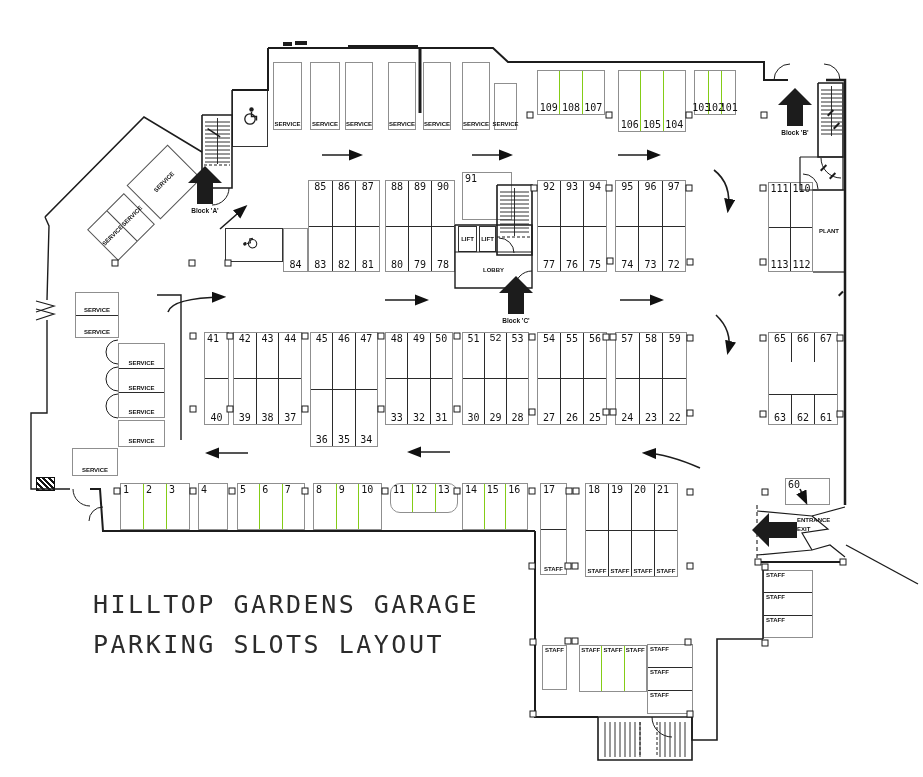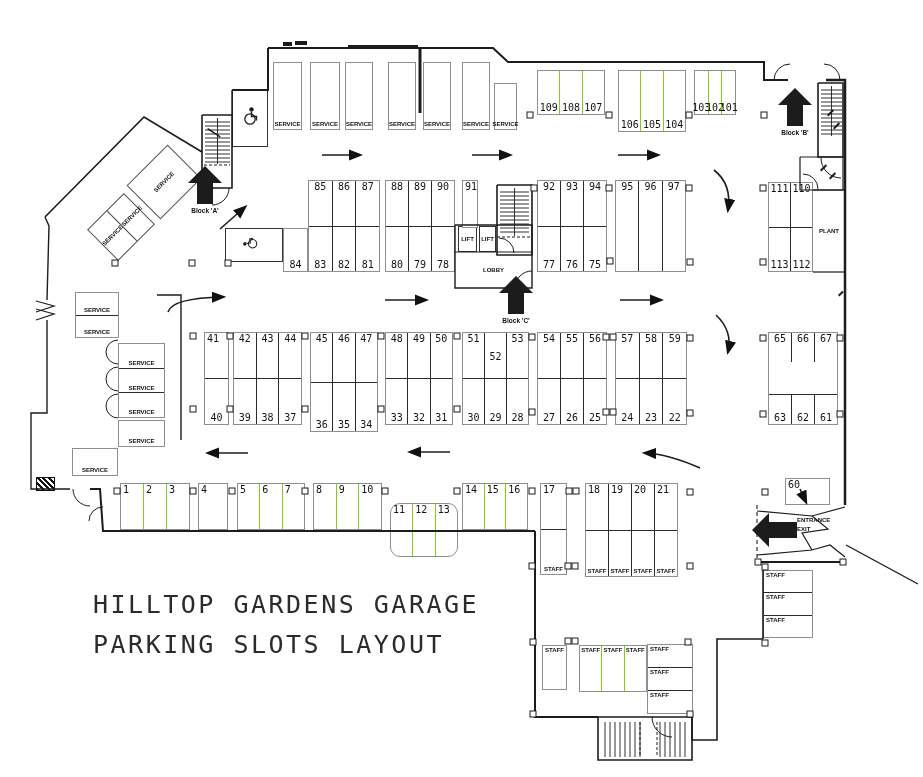--- a/index.html
+++ b/index.html
@@ -353,20 +353,31 @@
         <div class="cell">
           <span class="num" style="top: 1px; left: 50%; transform: translateX(-50%);">95</span>
         </div>
         <div class="cell">
           <span class="num" style="top: 1px; left: 50%; transform: translateX(-50%);">96</span>
         </div>
         <div class="cell">
           <span class="num" style="top: 1px; left: 50%; transform: translateX(-50%);">97</span>
         </div>
       </div>
+      <div class="half bot">
+        <div class="cell">
+          <span class="num" style="bottom: 1px; left: 50%; transform: translateX(-50%);">74</span>
+        </div>
+        <div class="cell">
+          <span class="num" style="bottom: 1px; left: 50%; transform: translateX(-50%);">73</span>
+        </div>
+        <div class="cell">
+          <span class="num" style="bottom: 1px; left: 50%; transform: translateX(-50%);">72</span>
+        </div>
+      </div>
     </div>
     <div class="grp two" style="position: absolute; left: 768px; top: 182px; width: 45px; height: 90px;">
       <div class="half">
         <div class="cell">
           <span class="num" style="top: 1px; left: 50%; transform: translateX(-50%);">111</span>
         </div>
         <div class="cell">
           <span class="num" style="top: 1px; left: 50%; transform: translateX(-50%);">110</span>
         </div>
       </div>
@@ -432,21 +443,21 @@
           <span class="num" style="bottom: 1px; left: 50%; transform: translateX(-50%);">39</span>
         </div>
         <div class="cell">
           <span class="num" style="bottom: 1px; left: 50%; transform: translateX(-50%);">38</span>
         </div>
         <div class="cell">
           <span class="num" style="bottom: 1px; left: 50%; transform: translateX(-50%);">37</span>
         </div>
       </div>
     </div>
-    <div class="grp two" style="position: absolute; left: 310px; top: 332px; width: 68px; height: 100px;">
+    <div class="grp two" style="position: absolute; left: 310px; top: 332px; width: 68px; height: 115px;">
       <div class="half">
         <div class="cell">
           <span class="num" style="top: 1px; left: 50%; transform: translateX(-50%);">45</span>
         </div>
         <div class="cell">
           <span class="num" style="top: 1px; left: 50%; transform: translateX(-50%);">46</span>
         </div>
         <div class="cell">
           <span class="num" style="top: 1px; left: 50%; transform: translateX(-50%);">47</span>
         </div>
@@ -486,21 +497,21 @@
           <span class="num" style="bottom: 1px; left: 50%; transform: translateX(-50%);">31</span>
         </div>
       </div>
     </div>
     <div class="grp two" style="position: absolute; left: 462px; top: 332px; width: 67px; height: 93px;">
       <div class="half">
         <div class="cell">
           <span class="num" style="top: 1px; left: 50%; transform: translateX(-50%);">51</span>
         </div>
         <div class="cell">
-          <span class="num" style="top: 19px; left: 50%; transform: translateX(-50%);">52</span>
+          <span class="num" style="top: 1px; left: 50%; transform: translateX(-50%); font-family: Liberation Mono, monospace;">52</span>
         </div>
         <div class="cell">
           <span class="num" style="top: 1px; left: 50%; transform: translateX(-50%);">53</span>
         </div>
       </div>
       <div class="half bot">
         <div class="cell">
           <span class="num" style="bottom: 1px; left: 50%; transform: translateX(-50%);">30</span>
         </div>
         <div class="cell">
@@ -632,21 +643,21 @@
       </div>
       <div class="cell">
         <span class="num" style="bottom: 1px; left: 50%; transform: translateX(-50%);">101</span>
       </div>
     </div>
     <div class="grp hrow" style="position: absolute; left: 283px; top: 228px; width: 25px; height: 44px;">
       <div class="cell">
         <span class="num" style="bottom: 1px; left: 50%; transform: translateX(-50%);">84</span>
       </div>
     </div>
-    <div class="grp hrow" style="position: absolute; left: 462px; top: 180px; width: 16px; height: 48px; justify-content: flex-end;">
+    <div class="grp hrow" style="position: absolute; left: 462px; top: 172px; width: 50px; height: 48px; justify-content: flex-end;">
       <div class="cell">
         <span class="num" style="top: 1px; left: 2px;">91</span>
       </div>
     </div>
     <div class="grp hrow" style="position: absolute; left: 120px; top: 483px; width: 70px; height: 47px;">
       <div class="cell">
         <span class="num" style="top: 1px; left: 2px;">1</span>
       </div>
       <div class="cell">
         <span class="num" style="top: 1px; left: 2px;">2</span>
@@ -675,21 +686,21 @@
       <div class="cell">
         <span class="num" style="top: 1px; left: 2px;">8</span>
       </div>
       <div class="cell">
         <span class="num" style="top: 1px; left: 2px;">9</span>
       </div>
       <div class="cell">
         <span class="num" style="top: 1px; left: 2px;">10</span>
       </div>
     </div>
-    <div class="grp hrow" style="position: absolute; left: 390px; top: 503px; width: 68px; height: 54px; border-radius: 10px;">
+    <div class="grp hrow" style="position: absolute; left: 390px; top: 483px; width: 68px; height: 30px; border-radius: 10px;">
       <div class="cell">
         <span class="num" style="top: 1px; left: 2px;">11</span>
       </div>
       <div class="cell">
         <span class="num" style="top: 1px; left: 2px;">12</span>
       </div>
       <div class="cell">
         <span class="num" style="top: 1px; left: 2px;">13</span>
       </div>
     </div>

